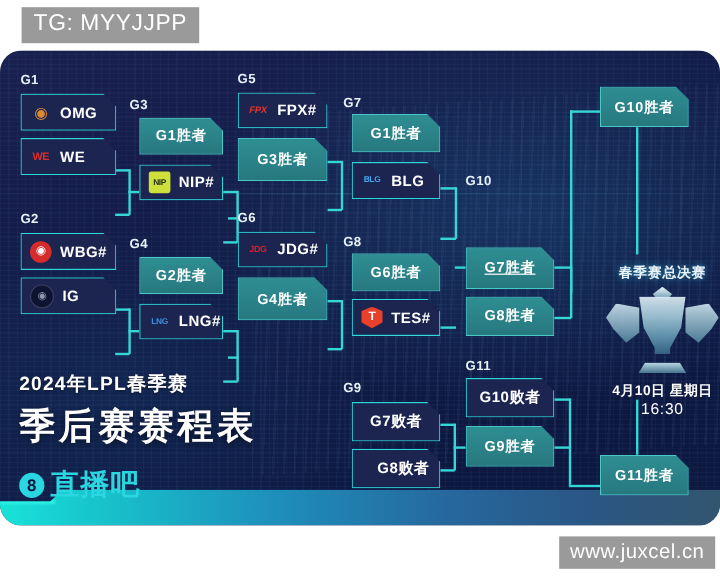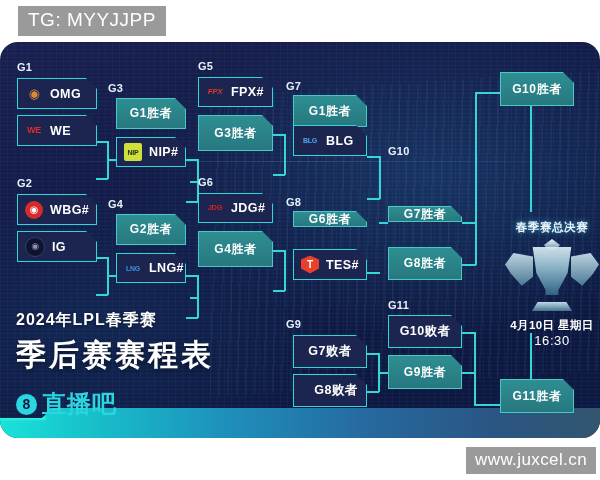--- a/index.html
+++ b/index.html
@@ -291,44 +291,44 @@
     <span class="tname">JDG#</span>
   </div>
   <div class="box slot" style="left:198px;top:189px;width:75px;height:36px;">
     <span class="tname">G4胜者</span>
   </div>
 
   <div class="glabel" style="left:286px;top:38px;">G7</div>
   <div class="box slot" style="left:293px;top:53px;width:74px;height:32px;">
     <span class="tname">G1胜者</span>
   </div>
-  <div class="box team" style="left:293px;top:83px;width:74px;height:31px;align-items:center;">
+  <div class="box team" style="left:293px;top:93px;width:74px;height:31px;align-items:center;">
     <span class="logo blg">BLG</span>
     <span class="tname">BLG</span>
   </div>
 
   <div class="glabel" style="left:286px;top:154px;">G8</div>
-  <div class="box slot" style="left:293px;top:169px;width:74px;height:16px;justify-content:center;">
+  <div class="box slot" style="left:293px;top:169px;width:74px;height:32px;justify-content:center;">
     <span class="tname">G6胜者</span>
   </div>
   <div class="box team" style="left:293px;top:207px;width:74px;height:31px;">
     <span class="logo tes">T</span>
     <span class="tname">TES#</span>
   </div>
 
   <div class="glabel" style="left:286px;top:276px;">G9</div>
   <div class="box team" style="left:293px;top:293px;width:74px;height:33px;justify-content:center;padding-left:0;">
     <span class="tname" style="margin-left:0;">G7败者</span>
   </div>
   <div class="box team" style="left:293px;top:332px;width:74px;height:33px;justify-content:center;padding-left:12px;">
     <span class="tname" style="margin-left:0;">G8败者</span>
   </div>
 
   <div class="glabel" style="left:388px;top:103px;">G10</div>
-  <div class="box slot" style="left:388px;top:164px;width:74px;height:16px;">
+  <div class="box slot" style="left:388px;top:164px;width:74px;height:35px;text-decoration:underline;">
     <span class="tname">G7胜者</span>
   </div>
   <div class="box slot" style="left:388px;top:205px;width:74px;height:33px;">
     <span class="tname">G8胜者</span>
   </div>
 
   <div class="glabel" style="left:388px;top:257px;">G11</div>
   <div class="box team" style="left:388px;top:273px;width:74px;height:33px;justify-content:center;padding-left:0;">
     <span class="tname" style="margin-left:0;">G10败者</span>
   </div>

